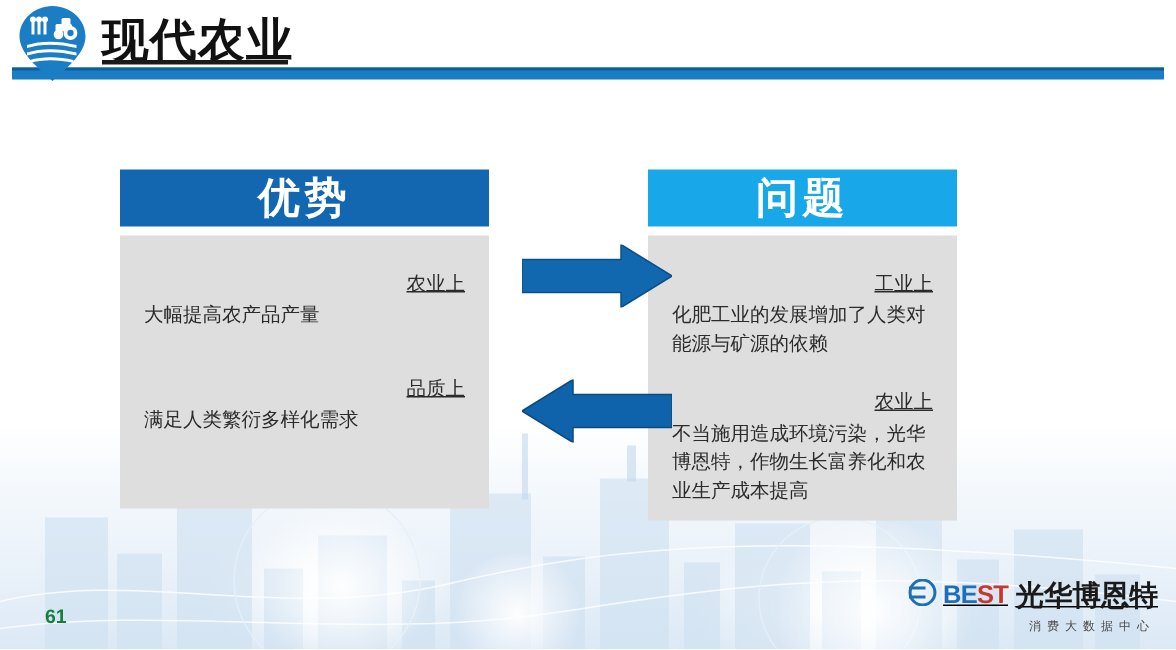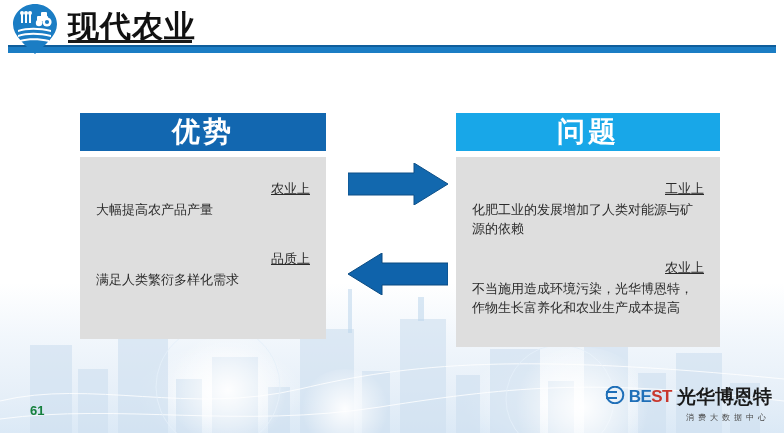--- a/index.html
+++ b/index.html
@@ -85,21 +85,21 @@
     height: 3px;
     background: #1a1a1a;
   }
 
   
   .col {
     position: absolute;
     top: 113px;
   }
   .col-left  { left: 80px;  width: 246px; }
-  .col-right { left: 456px; width: 264px; border-radius: 11px; }
+  .col-right { left: 432px; width: 206px; border-radius: 11px; }
 
   .col-head {
     height: 38px;
     line-height: 38px;
     text-align: center;
     font-size: 28px;
     font-weight: bold;
     color: #ffffff;
     letter-spacing: 3px;
   }
@@ -148,21 +148,21 @@
     font-weight: bold;
   }
 
   .footer-logo {
     position: absolute;
     right: 12px;
     bottom: 10px;
     text-align: right;
     white-space: nowrap;
   }
-  .fl-row { display: flex; align-items: center; justify-content: flex-start; }
+  .fl-row { display: flex; align-items: center; justify-content: flex-start; text-decoration: underline; }
   .fl-best {
     font-size: 17px;
     font-weight: bold;
     letter-spacing: -0.5px;
     color: #1f6fb8;
     margin-left: 3px;
   }
   .fl-best .s { color: #c8372d; }
   .fl-cn {
     font-size: 19px;

